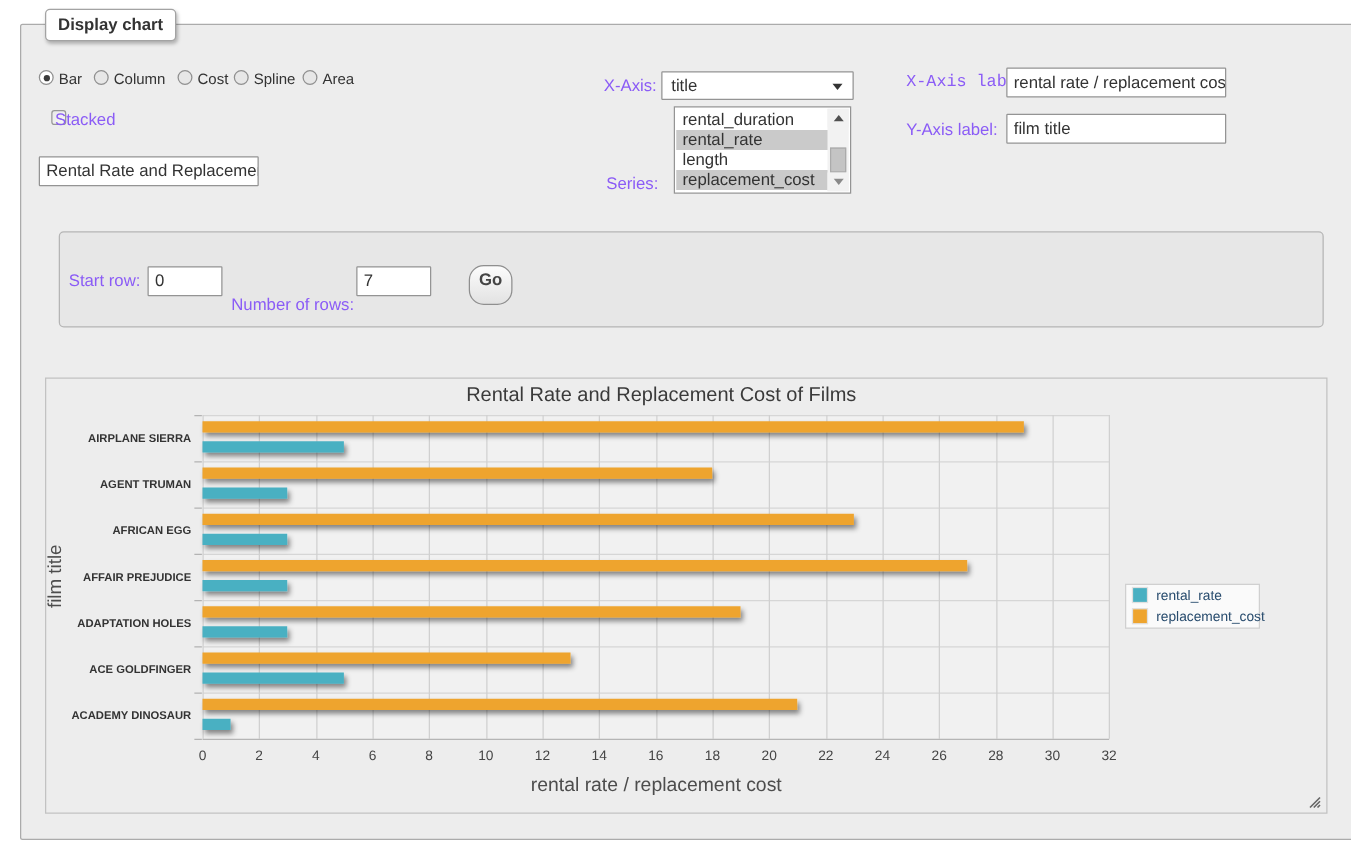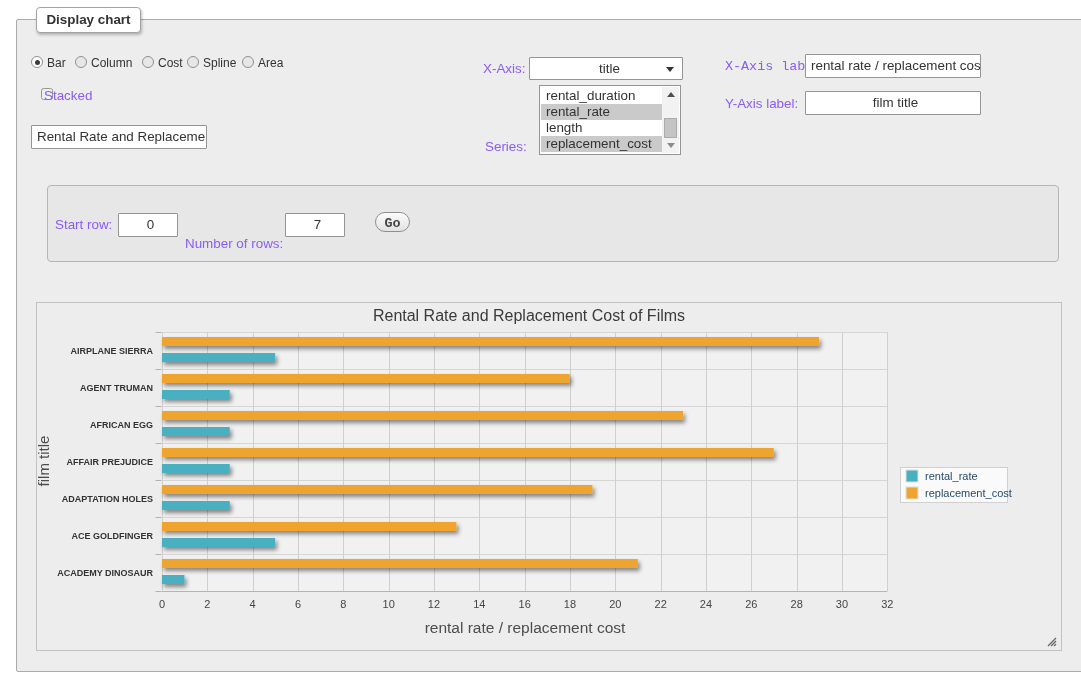--- a/index.html
+++ b/index.html
@@ -8,39 +8,39 @@
 .abs { position:absolute;margin-left:12px; }
 #fieldset { left:4px; top:19px; width:1074px; height:653px; border:1.5px solid #ababab; border-radius:2px; background:#ededed; }
 #legendbox { left:24px; top:7px; width:105px; height:26px; background:#fff; border:1px solid #a3a3a3; border-radius:4px; box-shadow:1px 2px 3px rgba(0,0,0,0.25); text-align:center; line-height:24px; font-weight:bold; font-size:13.4px; color:#333; }
 
 .radio { position:absolute; width:12px; height:12px; border-radius:50%; border:1px solid #909090; background:#e7e7e7; top:56px; }
 .radio.on { background:#fff; }
 .radio.on::after { content:""; position:absolute; left:2.5px; top:2.5px; width:5px; height:5px; border-radius:50%; background:#3b3b3b; }
 .rlab { position:absolute; top:56px; font-size:12px; }
 #chk { left:29px; top:88px; width:12px; height:12px; border:1px solid #979797; border-radius:2.5px; background:linear-gradient(135deg,#e9e9e9,#f7f7f7); }
 
-.tin { position:absolute; background:#fff; border:1px solid #949494; border-radius:1px; font-size:13.4px; color:#333; line-height:21px; padding-left:5px; white-space:nowrap; overflow:hidden;text-align:center; }
+.tin { position:absolute; background:#fff; border:1px solid #949494; border-radius:1px; font-size:13.4px; color:#333; line-height:21px; padding-left:5px; white-space:nowrap; overflow:hidden; }
 #titlein { left:31px; top:125px; width:176px; height:24px; }
 
 #xsel { left:529px; top:57px; width:154px; height:23px; padding-left:7px; }
 #xsel .car { position:absolute; right:8px; top:9px; width:0; height:0; border-left:4px solid transparent; border-right:4px solid transparent; border-top:5px solid #333; }
 #mlist { left:527px; top:85px; width:142px; height:70px; background:#fff; border:1px solid #949494; }
 .opt { position:absolute; left:1px; width:132px; height:16px; line-height:16px; padding-left:5px; font-size:13.4px; white-space:nowrap; }
 .opt.sel { background:#cacaca; }
 
 #sbar { position:absolute; right:1px; top:1px; width:17px; height:66px; background:#f2f2f2; }
 .sbtn { position:absolute; left:0; width:17px; height:15px; background:#f2f2f2; }
 .tri-up { position:absolute; left:4.5px; top:5px; width:0; height:0; border-left:4px solid transparent; border-right:4px solid transparent; border-bottom:5px solid #505050; }
 .tri-dn { position:absolute; left:4.5px; top:5px; width:0; height:0; border-left:4px solid transparent; border-right:4px solid transparent; border-top:5px solid #8a8a8a; }
 #thumb { position:absolute; left:2px; top:31px; width:13px; height:20px; background:#c4c4c4; border:1px solid #ababab; }
 
 .flab { position:absolute; font-size:13.4px; color:#8b5cf6; }
 
 #panel { left:35px; top:185px; width:1012px; height:77px; background:#e7e7e7; border:1px solid #b5b5b5; border-radius:4px; }
-#gobtn { left:363px; top:212px; width:35px; height:20px; border:1px solid #8f8f8f; border-radius:12px; background:linear-gradient(#fcfcfc,#e2e2e2); text-align:center; line-height:22px; font-weight:bold; font-size:13.4px; color:#454545;font-family:Liberation Mono, monospace; }
+#gobtn { left:363px; top:212px; width:35px; height:32px; border:1px solid #8f8f8f; border-radius:12px; background:linear-gradient(#fcfcfc,#e2e2e2); text-align:center; line-height:22px; font-weight:bold; font-size:13.4px; color:#454545; }
 
 #chartbox { left:24px; top:302px; width:1026px; height:349px; border:1px solid #c2c2c2; background:#ededed; }
 </style>
 </head>
 <body>
 <div id="fieldset" class="abs"></div>
 <div id="legendbox" class="abs">Display chart</div>
 
 <div class="radio on" style="left:31px;"></div>
 <div class="rlab" style="left:47px;">Bar</div>

